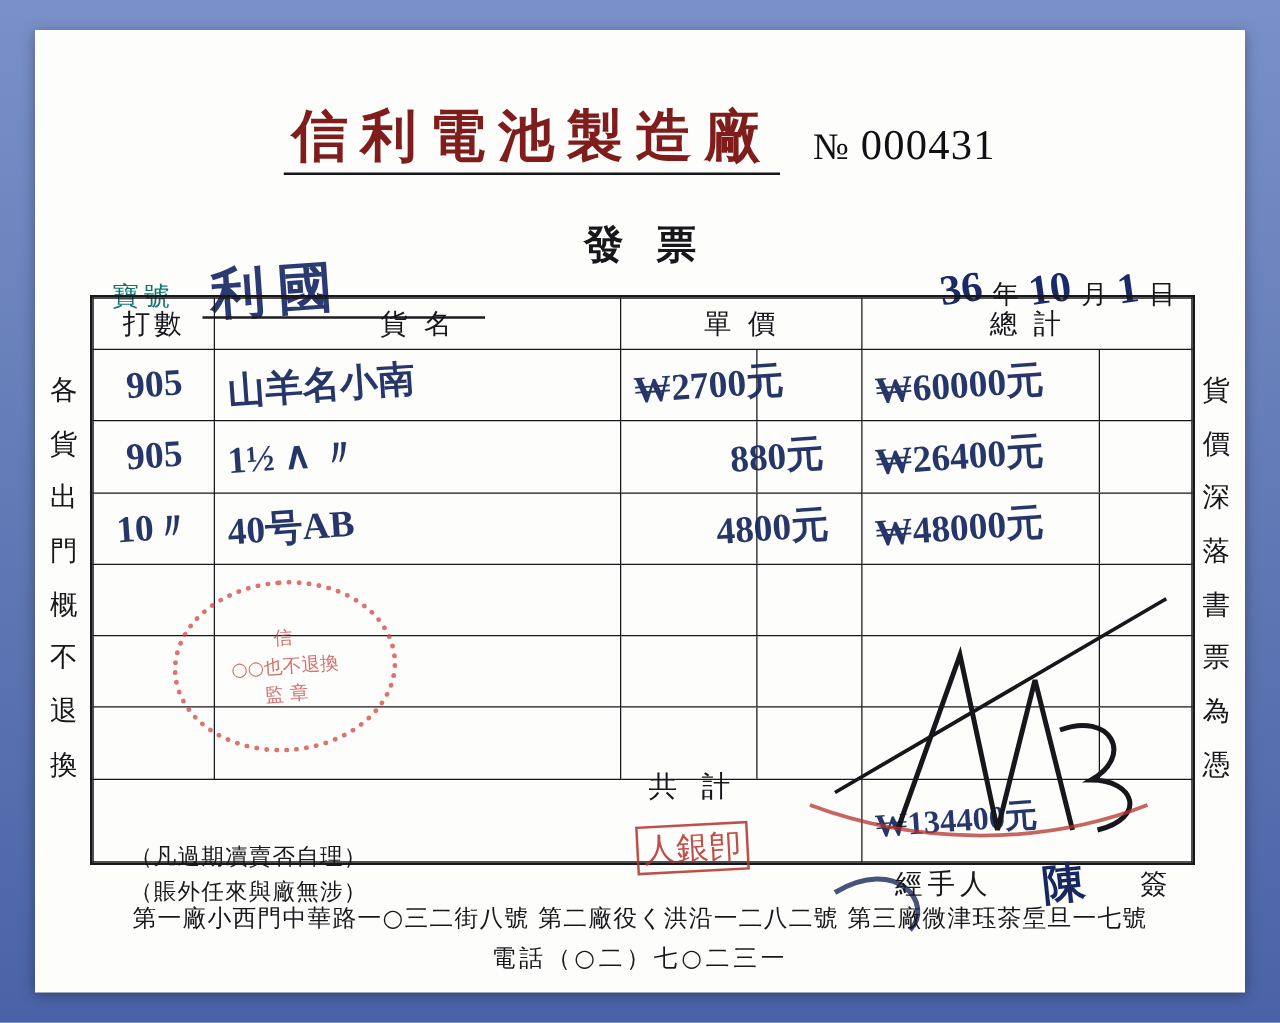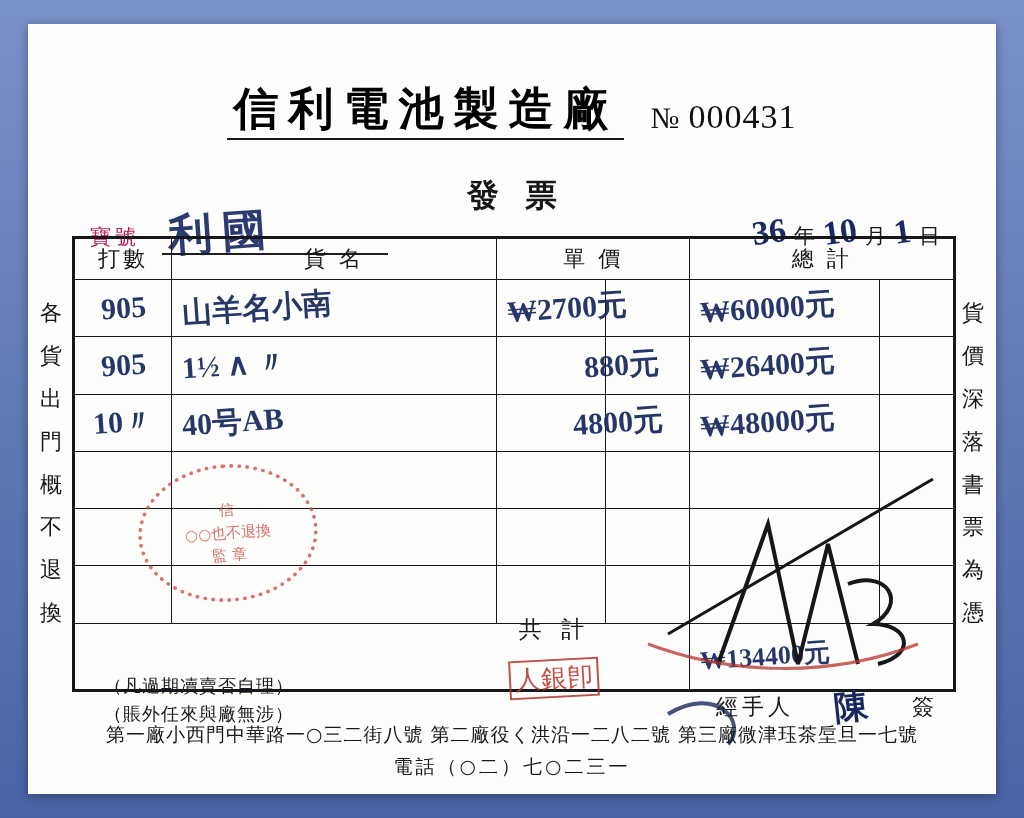--- a/index.html
+++ b/index.html
@@ -39,21 +39,21 @@
     width: 100%;
     display: flex;
     justify-content: center;
     align-items: flex-end;
   }
   .company-title {
     font-family: "DejaVu Serif", serif;
     font-size: 45px;
     font-weight: bold;
     letter-spacing: 10px;
-    color: #000000;
+    color: #7f1d1d;
     border-bottom: 2px solid #15151a;
     padding: 0 6px 4px 6px;
     line-height: 1.1;
   }
   .invoice-no {
     font-family: "Liberation Serif", serif;
     font-size: 34px;
     color: #101014;
     margin-left: 26px;
     letter-spacing: 1px;
@@ -86,21 +86,21 @@
     width: 850px;
     height: 52px;
   }
   .cust-label {
     position: absolute;
     left: 0;
     top: 14px;
     font-family: "DejaVu Serif", serif;
     font-size: 21px;
     letter-spacing: 4px;
-    color: #be185d;
+    color: #0f766e;
   }
   .cust-value {
     position: absolute;
     left: 78px;
     top: -6px;
     font-size: 44px;
     color: #1a2a66;
     font-family: "DejaVu Serif", serif;
     transform: rotate(-4deg);
     letter-spacing: 10px;

